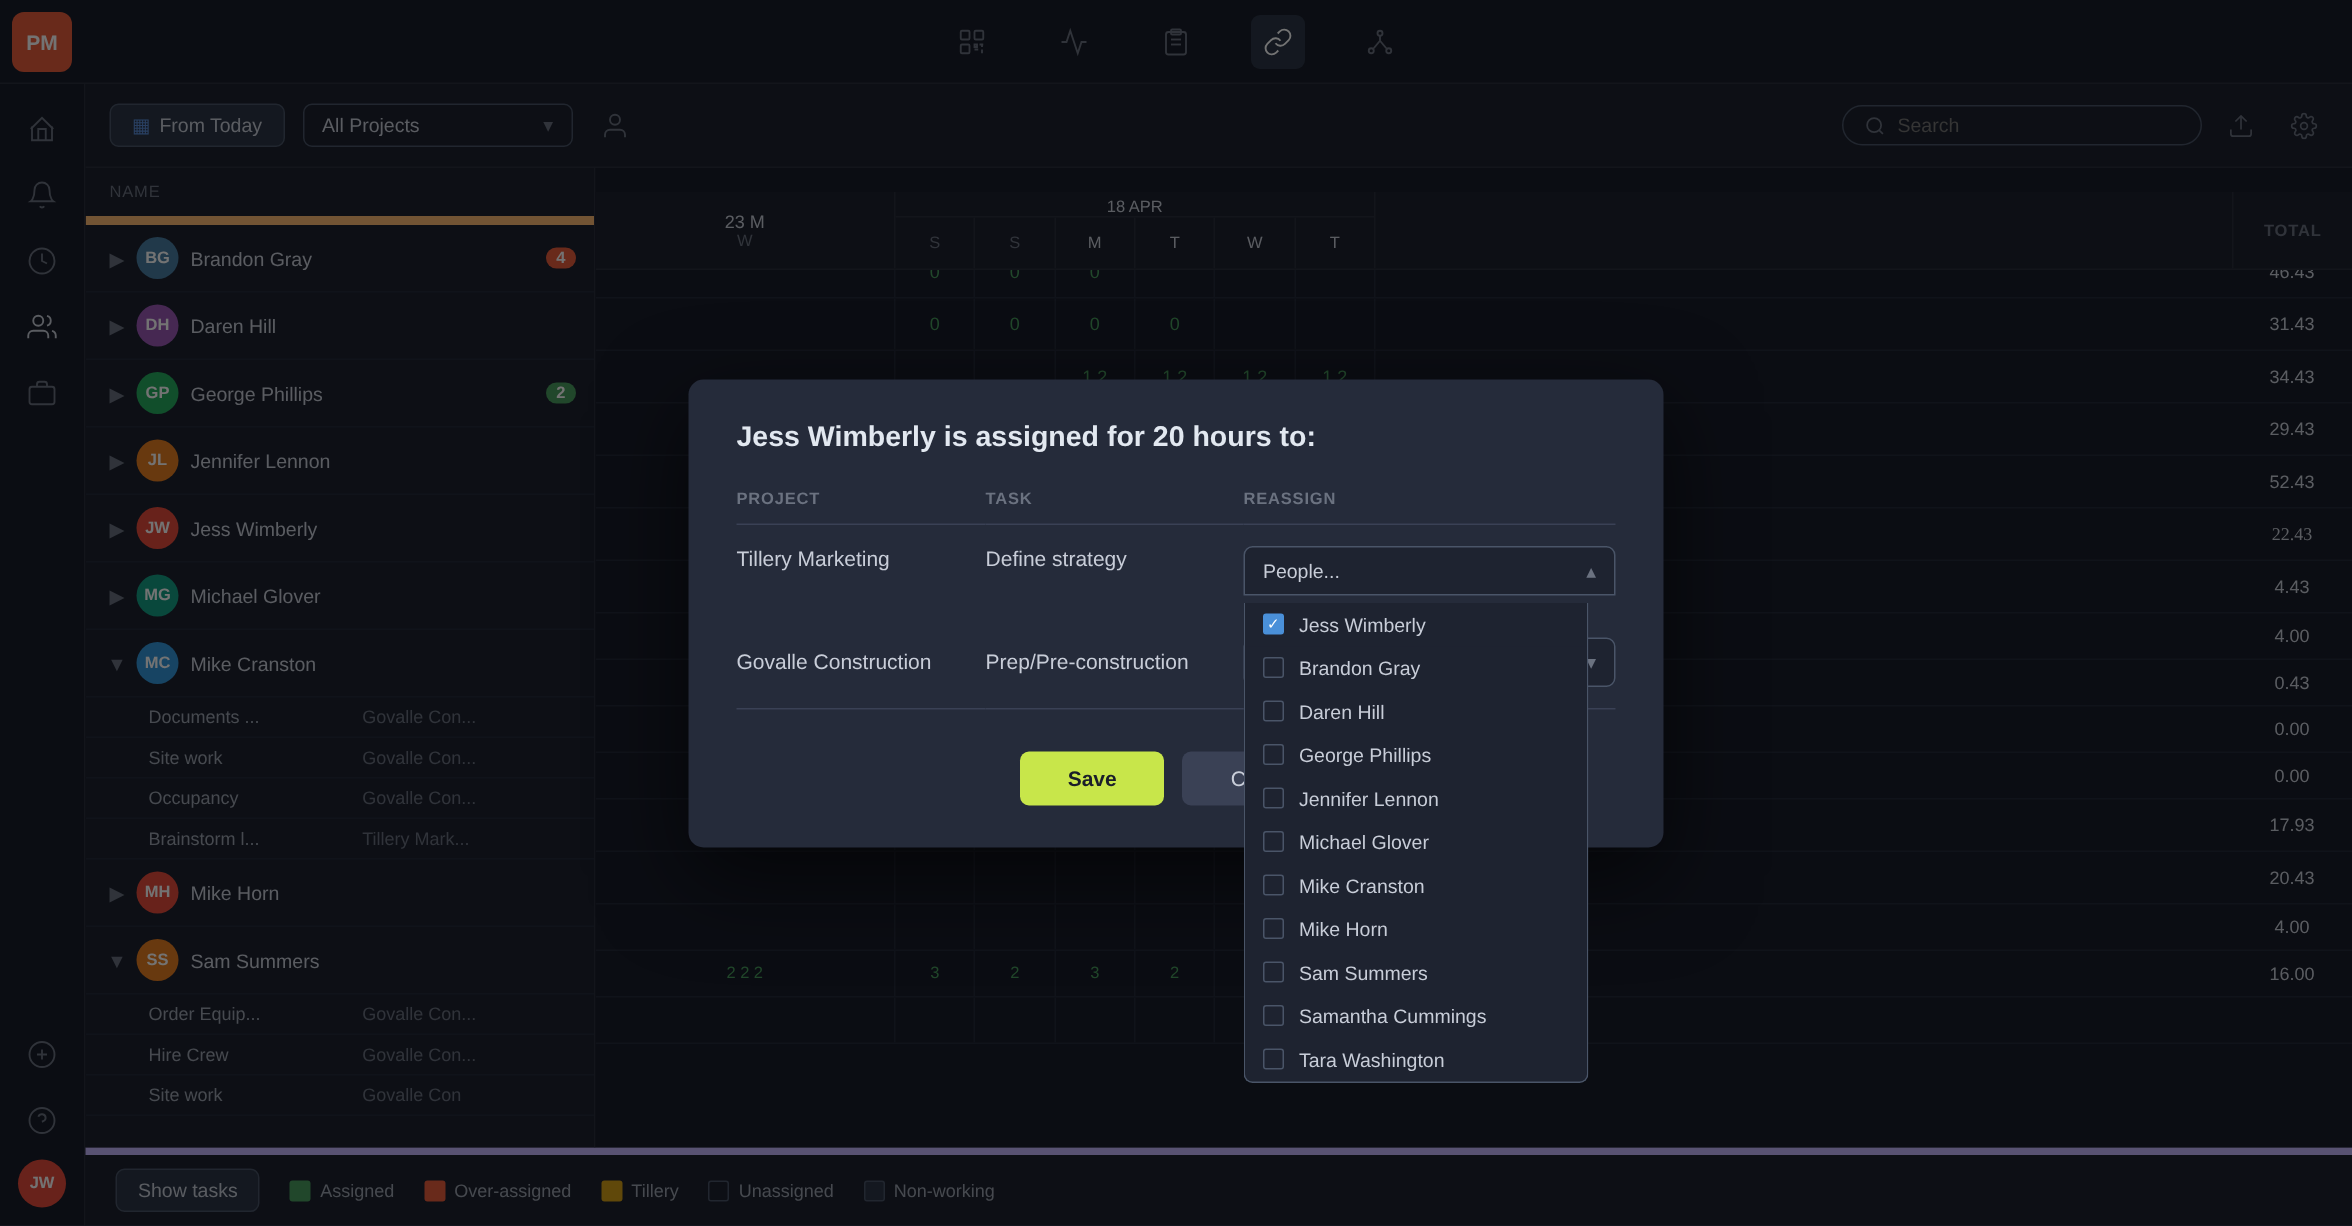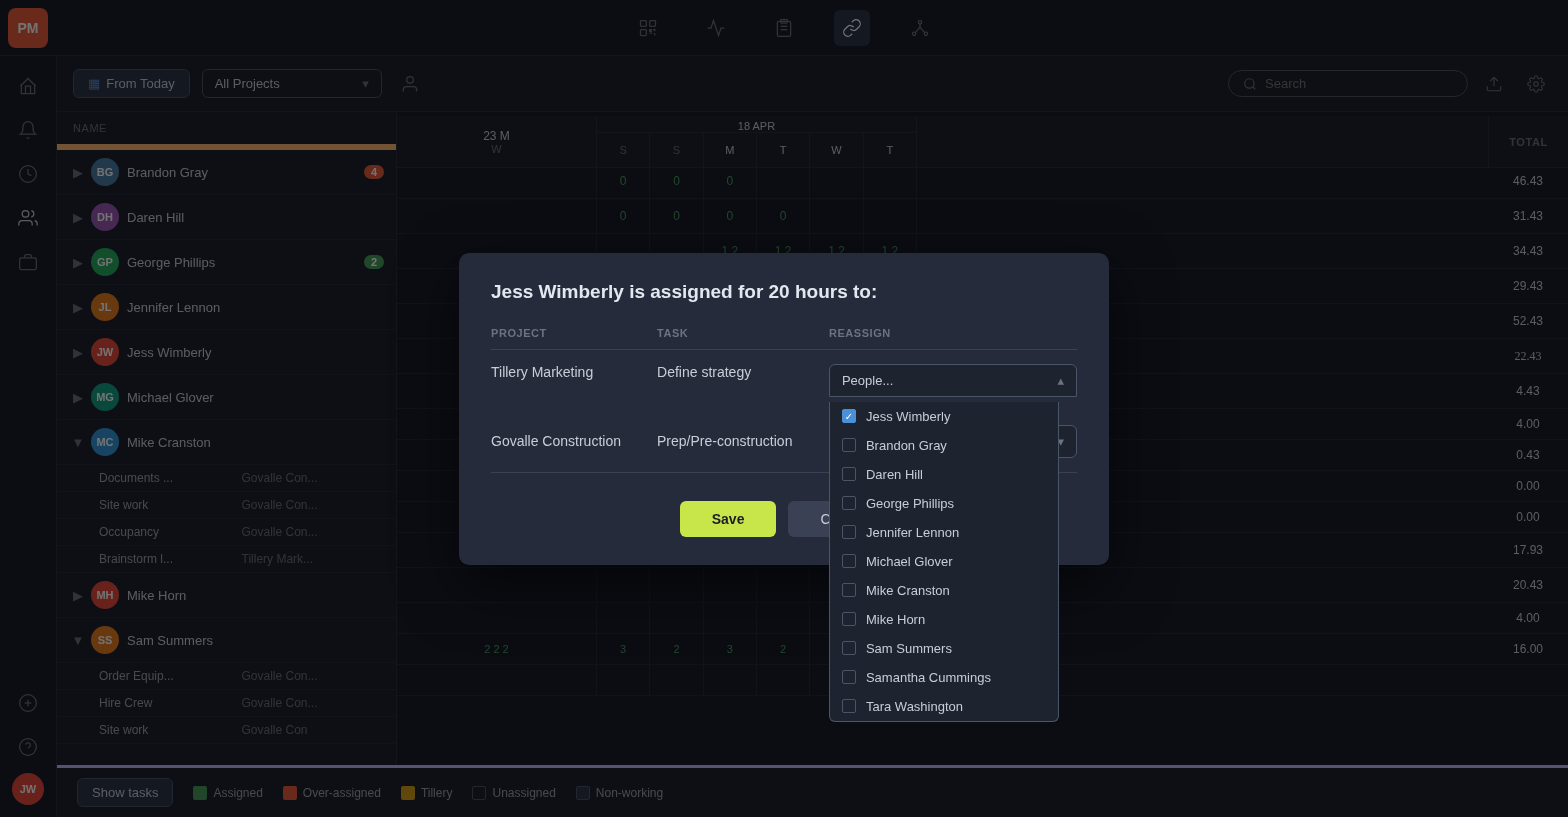--- a/index.html
+++ b/index.html
@@ -232,21 +232,21 @@
           </div>
           <div style="display:flex;align-items:center;padding:6px 12px 6px 42px;border-bottom:1px solid #252b3a;">
             <span style="color:#9ca3af;font-size:12px;flex:1;">Site work</span>
             <span style="color:#6b7280;font-size:12px;flex:1;">Govalle Con</span>
           </div>
         </div>
       </div>
 
       <div style="flex:1; overflow:auto; background:#1a1e2a; position:relative;">
 
-        <div style="display:flex; background:#1e2330; border-bottom:1px solid #2a2f3d; height:52px; position:sticky; top:4px; z-index:10; min-width:900px;">
+        <div style="display:flex; background:#1e2330; border-bottom:1px solid #2a2f3d; height:52px; position:sticky; top:16px; z-index:10; min-width:900px;">
 
           <div style="display:flex; flex-direction:column; align-items:center; justify-content:center; min-width:200px; border-right:1px solid #2a2f3d;">
             <span style="color:#c8cdd8; font-size:12px;">23 M</span>
             <span style="color:#6b7280; font-size:11px;">W</span>
           </div>
 
           <div style="display:flex; flex-direction:column; min-width:320px; border-right:1px solid #2a2f3d;">
             <div style="text-align:center; color:#c8cdd8; font-size:11px; padding-top:4px; border-bottom:1px solid #2a2f3d;">18 APR</div>
             <div style="display:flex; flex:1;">
               <div style="flex:1; display:flex; align-items:center; justify-content:center; color:#6b7280; font-size:11px; border-right:1px solid #2a2f3d;">S</div>
@@ -546,21 +546,21 @@
               <div style="flex:1; border-right:1px solid #252b3a;"></div>
               <div style="flex:1; border-right:1px solid #252b3a;"></div>
               <div style="flex:1; border-right:1px solid #252b3a;"></div>
               <div style="flex:1;"></div>
           </div>
           <div style="min-width:80px; display:flex; align-items:center; justify-content:center; margin-left:auto; color:#c8cdd8; font-size:12px;"></div>
         </div>
       </div>
     </div>
 
-    <div style="display:flex; align-items:center; padding:10px 20px; background:#1e2330; border-top:3px solid #c4b5fd; gap:20px; height:52px;">
+    <div style="display:flex; align-items:center; padding:10px 20px; background:#1e2330; border-top:5px solid #c4b5fd; gap:20px; height:52px;">
       <button style="background:#2d3748;border:1px solid #4a5568;color:#c8cdd8;padding:6px 14px;border-radius:6px;cursor:pointer;font-size:13px;">Show tasks</button>
       <div style="display:flex; align-items:center; gap:6px;">
         <div style="width:14px;height:14px;border-radius:2px;background:#4a9d5f;"></div>
         <span style="color:#9ca3af;font-size:12px;">Assigned</span>
       </div>
       <div style="display:flex; align-items:center; gap:6px;">
         <div style="width:14px;height:14px;border-radius:2px;background:#e85d3d;"></div>
         <span style="color:#9ca3af;font-size:12px;">Over-assigned</span>
       </div>
       <div style="display:flex; align-items:center; gap:6px;">

